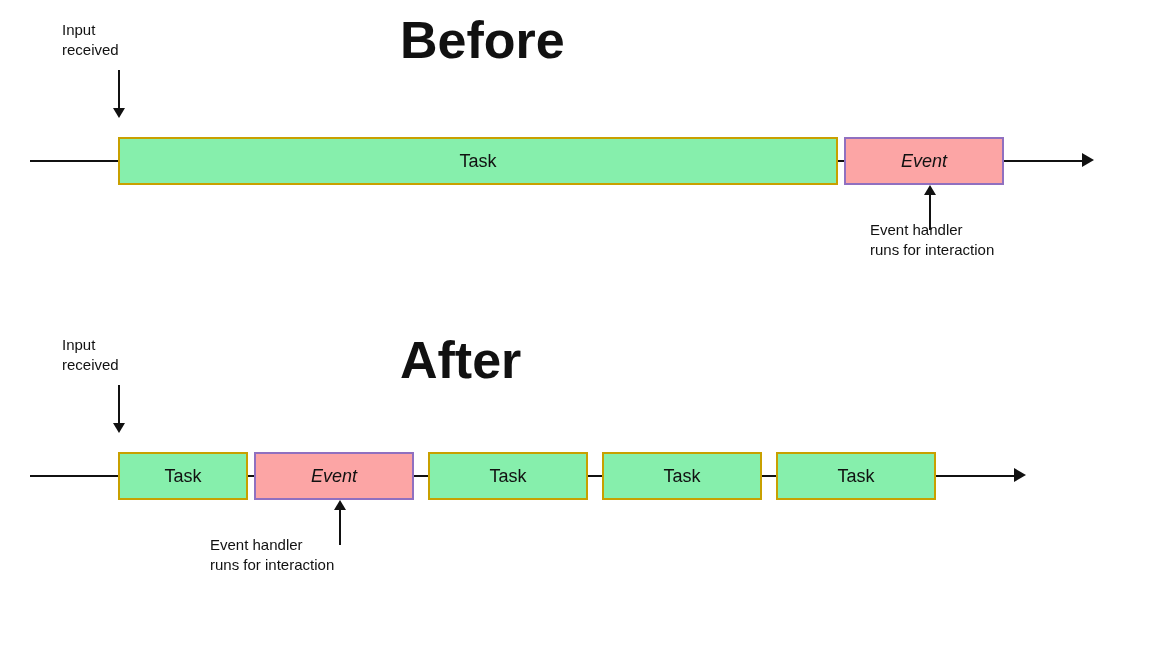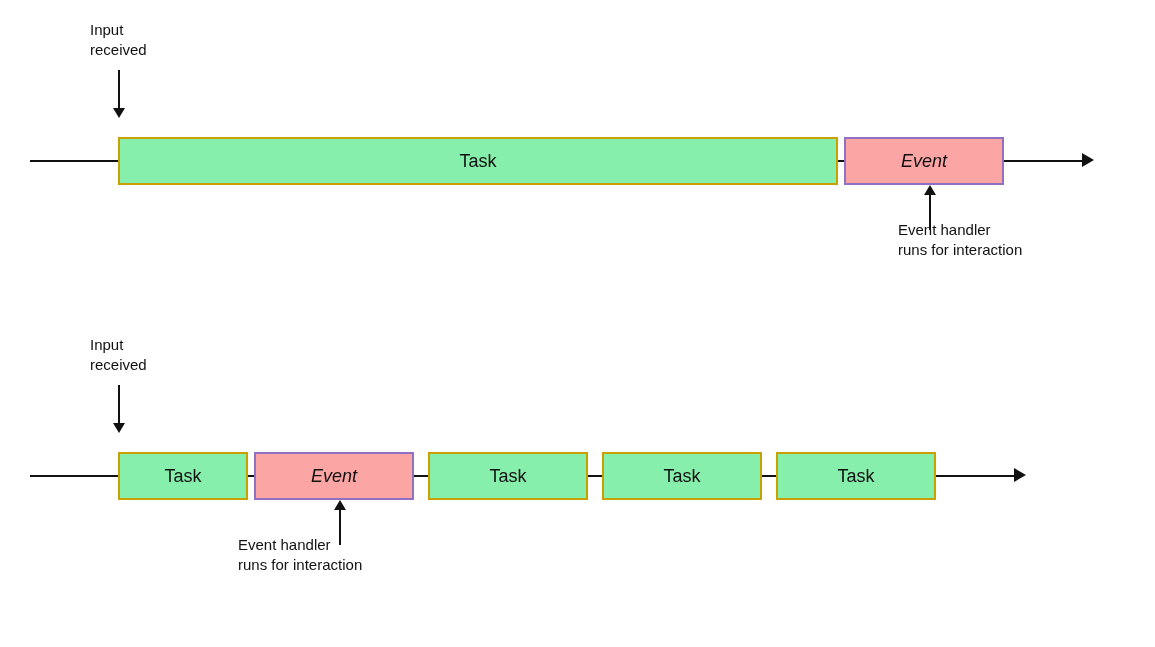--- a/index.html
+++ b/index.html
@@ -26,21 +26,20 @@
       color: #111;
       text-align: center;
     }
 
     
     .annotation {
       position: absolute;
       font-size: 15px;
       color: #111;
       line-height: 1.3;
-      margin-left: 28px;
     }
 
     
     .arrow-down {
       position: absolute;
       display: flex;
       flex-direction: column;
       align-items: center;
     }
     .arrow-down .shaft {
@@ -127,20 +126,21 @@
       position: absolute;
       height: 2px;
       background: #111;
     }
   </style>
 </head>
 <body>
 
 <div class="diagram-container">
 
+  <div class="section-title" style="left: 400px; top: 10px;">Before</div>
 
   <div class="annotation" style="left: 62px; top: 20px; white-space: pre-line; text-align: left;">Input
 received</div>
 
   <div class="arrow-down" style="left: 113px; top: 70px;">
     <div class="shaft" style="height: 38px;"></div>
     <div class="head"></div>
   </div>
 
   <div class="timeline-line" style="left: 30px; top: 160px; width: 88px;"></div>
@@ -158,20 +158,21 @@
   </div>
 
   <div class="arrow-up" style="left: 924px; top: 185px;">
     <div class="head"></div>
     <div class="shaft" style="height: 35px;"></div>
   </div>
 
   <div class="annotation" style="left: 870px; top: 220px; white-space: pre-line; text-align: left;">Event handler
 runs for interaction</div>
 
+  <div class="section-title" style="left: 400px; top: 330px;">After</div>
 
   <div class="annotation" style="left: 62px; top: 335px; white-space: pre-line; text-align: left;">Input
 received</div>
 
   <div class="arrow-down" style="left: 113px; top: 385px;">
     <div class="shaft" style="height: 38px;"></div>
     <div class="head"></div>
   </div>
 
   <div class="timeline-line" style="left: 30px; top: 475px; width: 88px;"></div>

